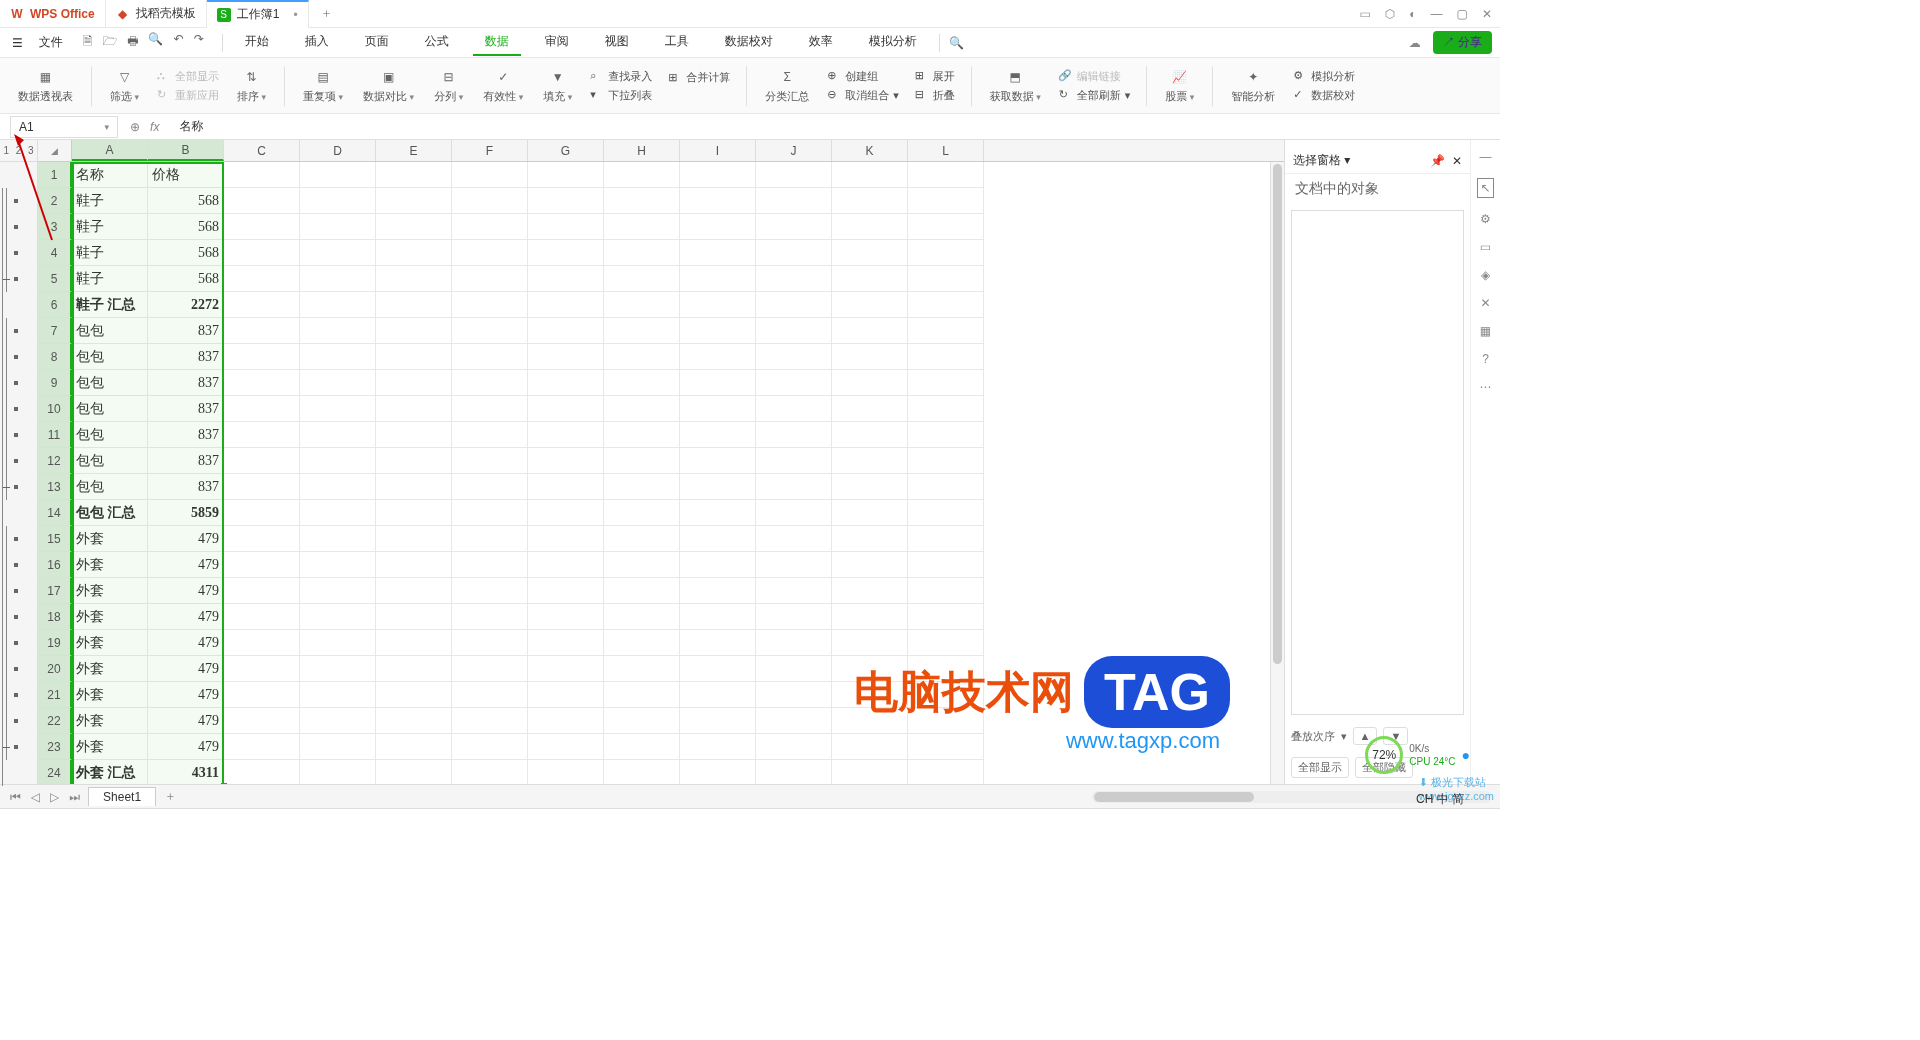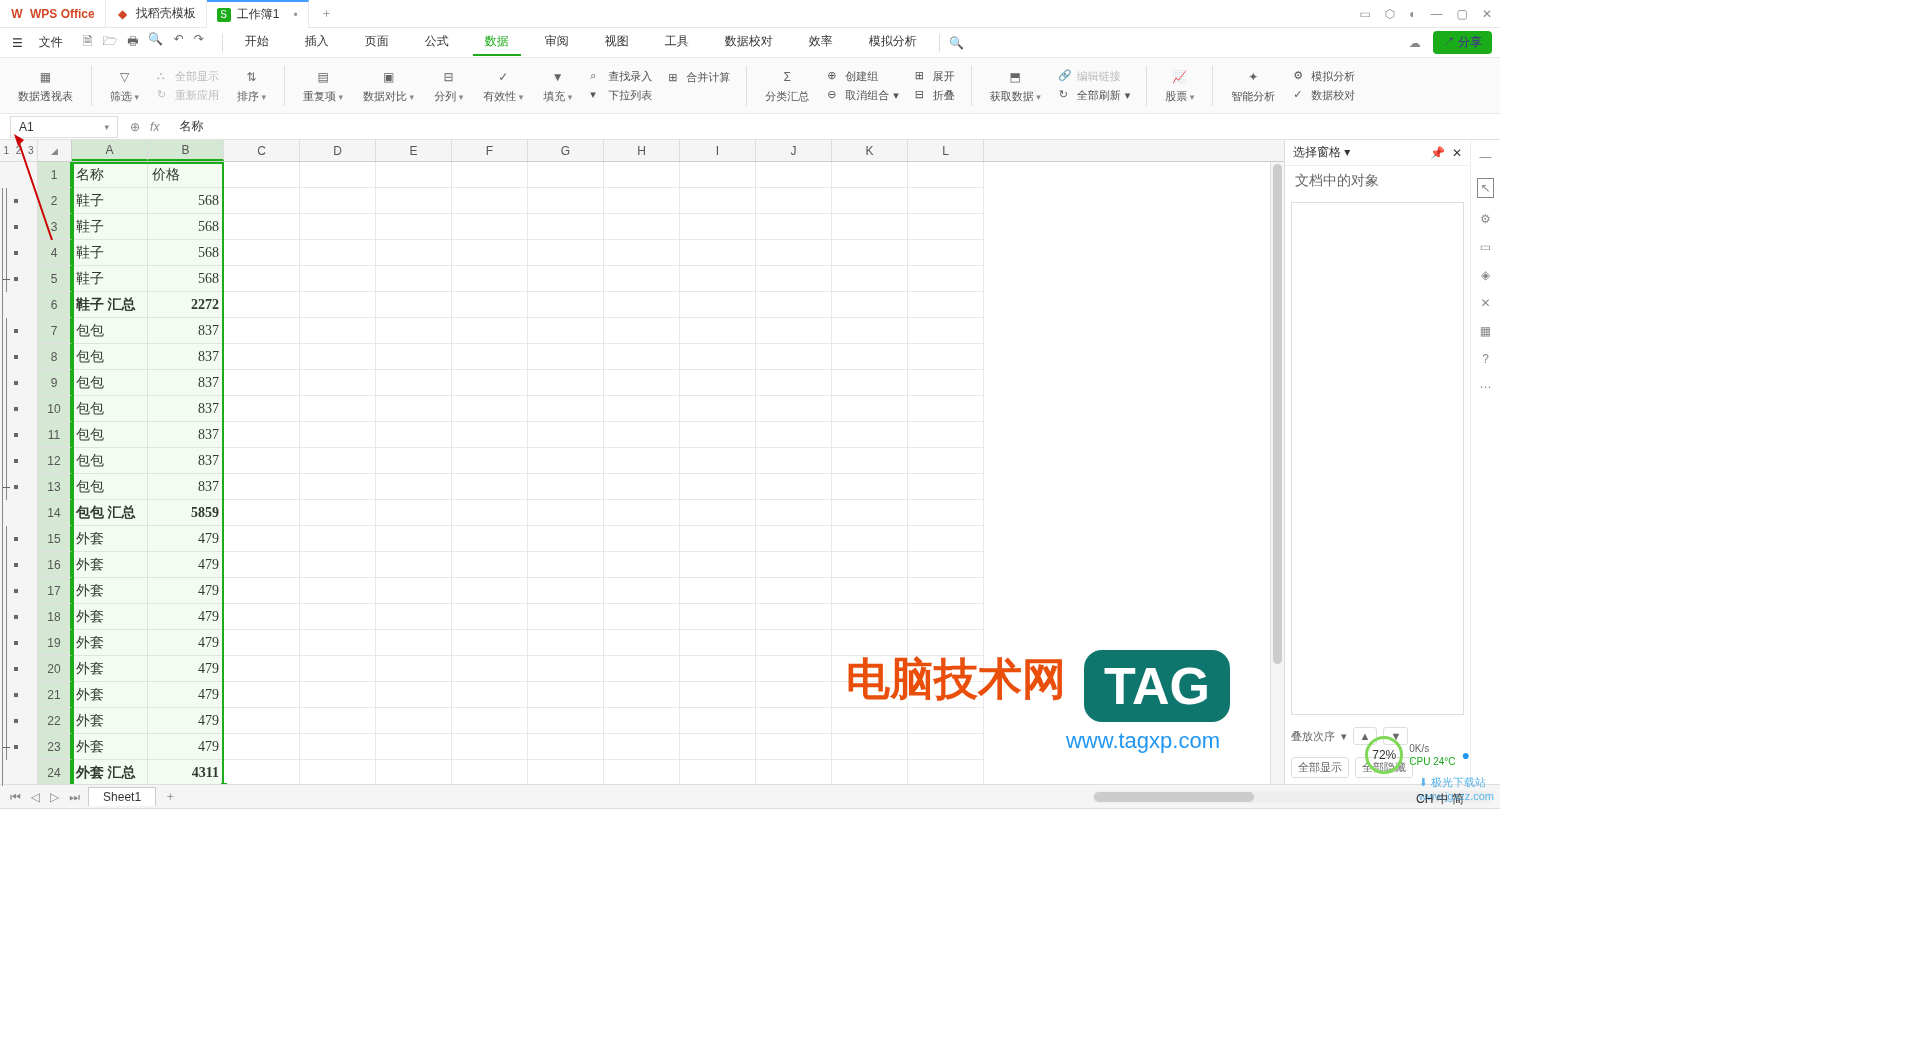--- a/index.html
+++ b/index.html
@@ -72,21 +72,21 @@
 .cell.num { justify-content: flex-end; }
 .cell.bold { font-weight: bold; }
 .selection { position: absolute; border: 2px solid #1aad19; pointer-events: none; background: rgba(26,173,25,0.05); }
 .sel-handle { position: absolute; width: 6px; height: 6px; background: #1aad19; }
 
 .vscroll { position: absolute; right: 0; top: 22px; bottom: 0; width: 14px; background: #f5f5f5; border-left: 1px solid #ddd; }
 .vthumb { position: absolute; left: 2px; right: 2px; top: 2px; height: 500px; background: #ccc; border-radius: 5px; }
 
 
 .rightpanel { width: 186px; border-left: 1px solid #ddd; display: flex; flex-direction: column; }
-.rp-header { height: 26px; display: flex; align-items: center; justify-content: space-between; padding: 0 8px; border-bottom: 1px solid #eee; }
+.rp-header { height: 26px; display: flex; align-items: center; justify-content: space-between; padding: 0 8px; border-bottom: 1px solid #eee; margin-top: 8px; }
 .rp-sub { padding: 6px 10px; color: #666; font-size: 14px; }
 .rp-body { flex: 1; margin: 6px; border: 1px solid #ddd; }
 .rp-footer { padding: 6px; display: flex; gap: 6px; align-items: center; font-size: 11px; color: #666; }
 .rp-btn { border: 1px solid #ddd; padding: 2px 6px; border-radius: 3px; cursor: pointer; }
 
 .righticons { width: 30px; border-left: 1px solid #eee; display: flex; flex-direction: column; align-items: center; gap: 14px; padding-top: 10px; color: #888; }
 .righticons span { cursor: pointer; }
 
 
 .sheettabs { height: 24px; display: flex; align-items: center; border-top: 1px solid #ddd; background: #f5f5f5; padding: 0 8px; gap: 6px; }
@@ -96,23 +96,23 @@
 .hthumb { position: absolute; left: 2px; width: 160px; top: 1px; bottom: 1px; background: #ccc; border-radius: 5px; }
 
 
 .statusbar { height: 24px; display: flex; align-items: center; border-top: 1px solid #ddd; padding: 0 10px; gap: 12px; font-size: 11px; color: #666; }
 .statusbar .right { margin-left: auto; display: flex; align-items: center; gap: 10px; }
 .zoom-slider { width: 80px; height: 4px; background: #ddd; position: relative; }
 .zoom-thumb { position: absolute; left: 55px; top: -3px; width: 10px; height: 10px; background: #888; border-radius: 50%; }
 .view-btn { cursor: pointer; }
 
 
-.watermark { position: absolute; right: 270px; bottom: 90px; display: flex; align-items: flex-start; gap: 18px; pointer-events: none; }
+.watermark { position: absolute; right: 270px; bottom: 84px; display: flex; align-items: center; gap: 10px; pointer-events: none; }
 .wm-text { font-size: 44px; font-weight: bold; color: #e94f0b; font-family: "Microsoft YaHei"; }
-.wm-tag { background: #0f766e; color: #fff; font-size: 52px; font-weight: bold; padding: 6px 20px; border-radius: 18px; font-family: Arial; }
+.wm-tag { background: #1d4ed8; color: #fff; font-size: 52px; font-weight: bold; padding: 6px 20px; border-radius: 28px; font-family: Arial; }
 .wm-url { position: absolute; right: 280px; bottom: 58px; font-size: 22px; color: #2196f3; pointer-events: none; }
 
 
 .arrow { position: absolute; left: 10px; top: 132px; pointer-events: none; }
 
 
 .cpu-widget { position: absolute; right: 30px; bottom: 38px; display: flex; align-items: center; gap: 6px; }
 .cpu-circle { width: 38px; height: 38px; border: 3px solid #7ed957; border-radius: 50%; display: flex; align-items: center; justify-content: center; font-size: 12px; color: #333; }
 .cpu-stats { font-size: 10px; color: #666; line-height: 1.3; }
 .dlsite { position: absolute; right: 6px; bottom: 10px; font-size: 11px; color: #5bb5e8; }

